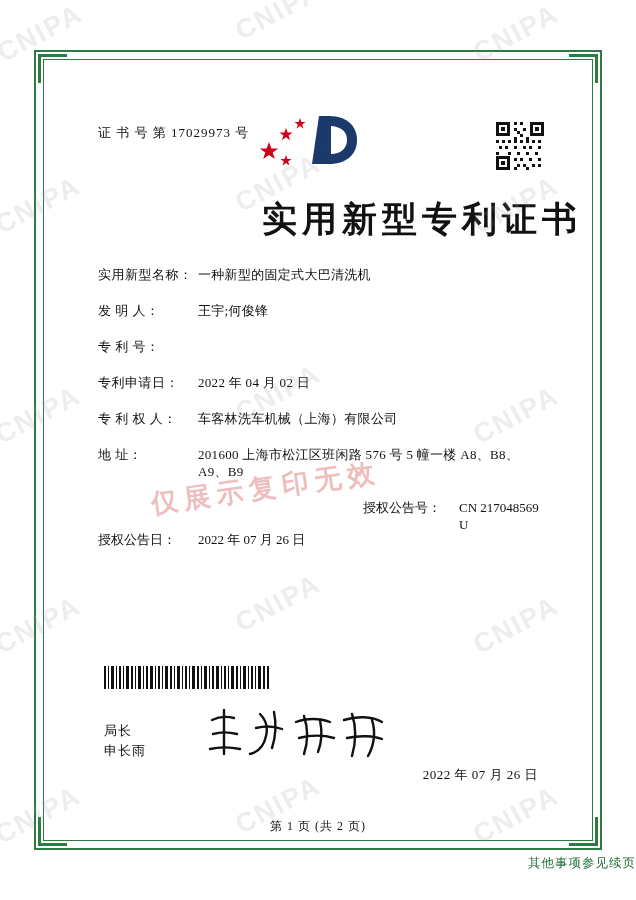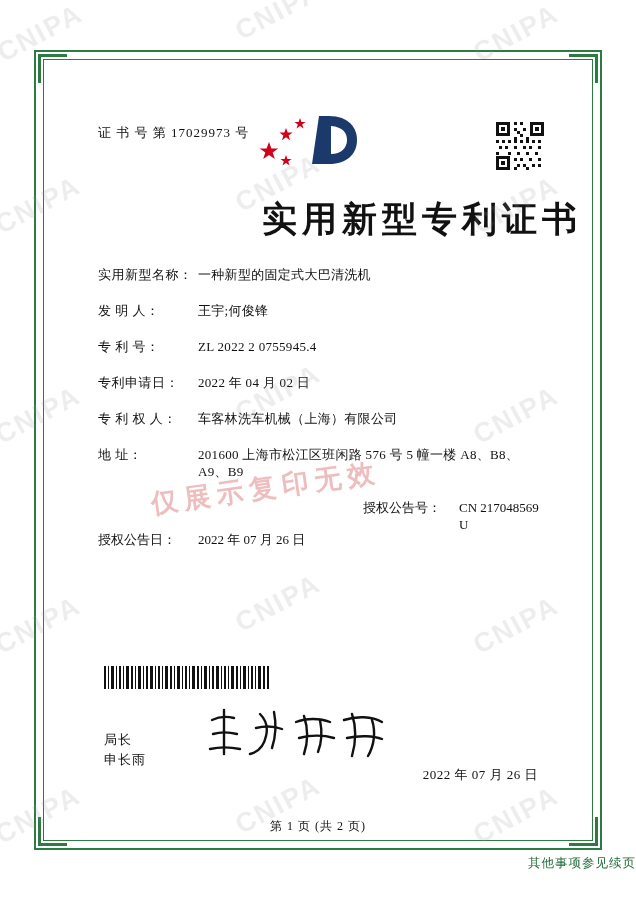--- a/index.html
+++ b/index.html
@@ -182,21 +182,20 @@
 
   
   .sig-label {
     position: absolute;
     left: 50px;
     top: 655px;
     font-size: 13px;
     line-height: 20px;
     color: #111;
     letter-spacing: 1px;
-    margin-top: 9px;
   }
   .sig-mark {
     position: absolute;
     left: 150px;
     top: 640px;
     width: 190px;
     height: 54px;
   }
   .date {
     position: absolute;
@@ -353,21 +352,20 @@
       <div class="row">
         <span class="lbl">实用新型名称：</span>
         <span class="val">一种新型的固定式大巴清洗机</span>
       </div>
       <div class="row">
         <span class="lbl">发 明 人：</span>
         <span class="val">王宇;何俊锋</span>
       </div>
       <div class="row">
         <span class="lbl">专 利 号：</span>
-        <span class="val">ZL 2022 2 0755945.4</span>
       </div>
       <div class="row">
         <span class="lbl">专利申请日：</span>
         <span class="val">2022 年 04 月 02 日</span>
       </div>
       <div class="row">
         <span class="lbl">专 利 权 人：</span>
         <span class="val">车客林洗车机械（上海）有限公司</span>
       </div>
       <div class="row">

